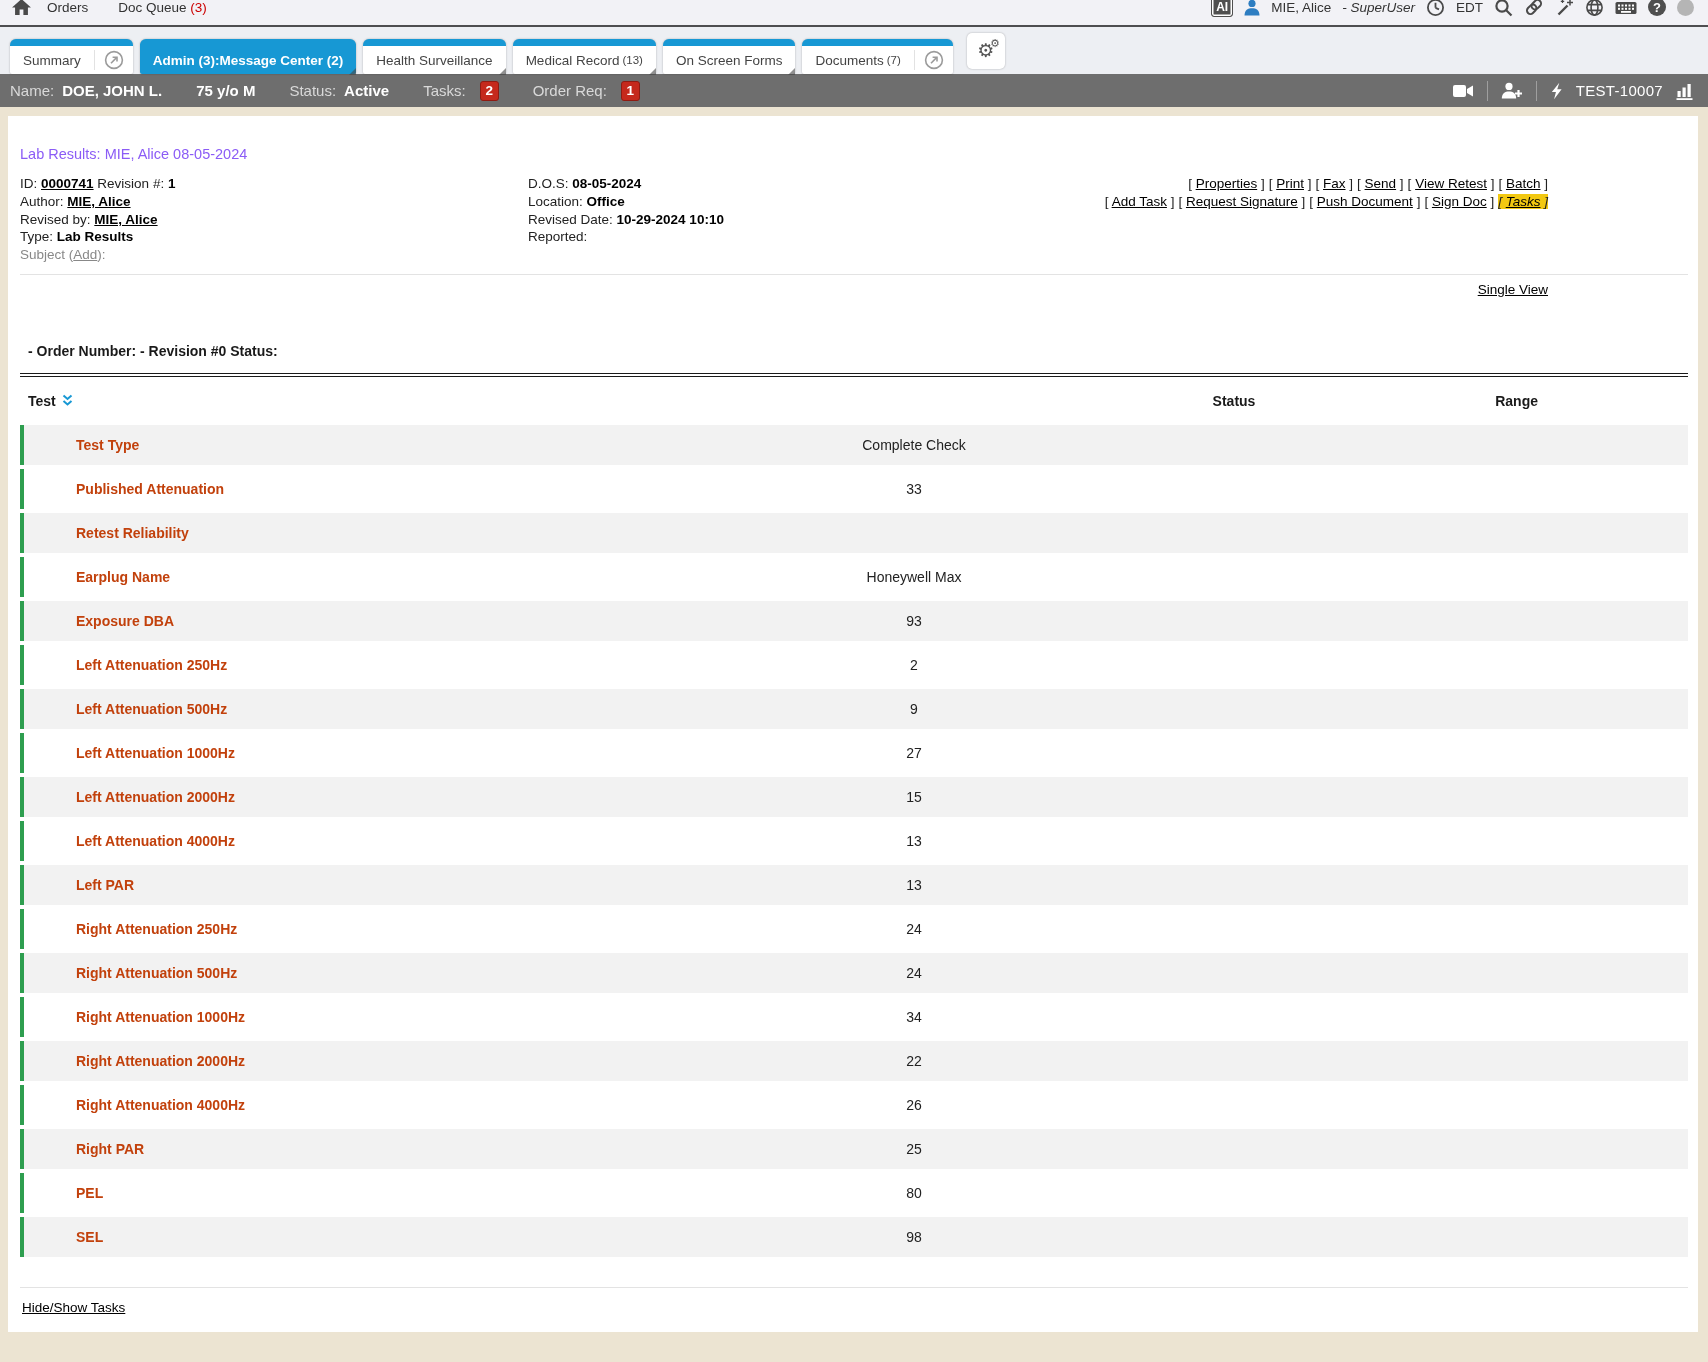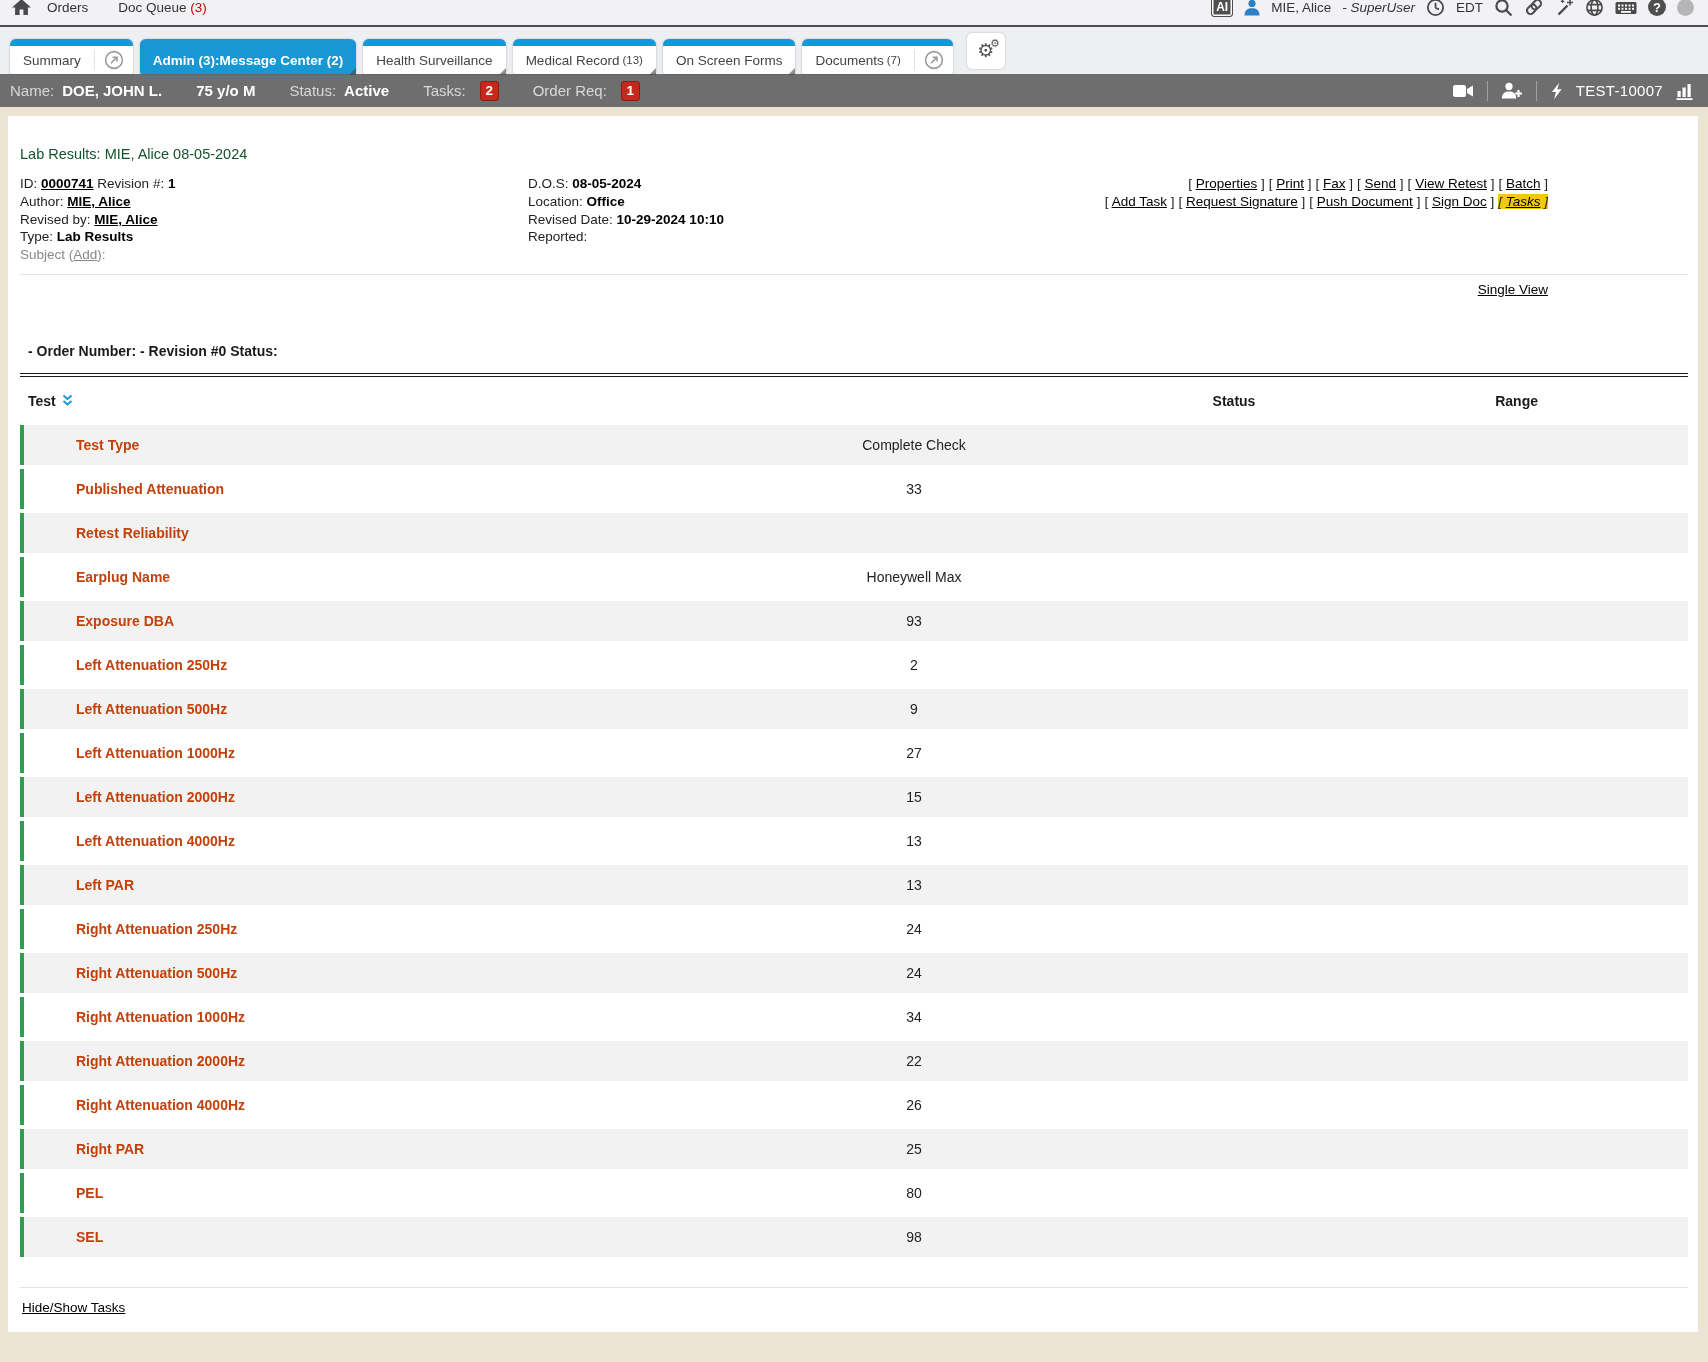--- a/index.html
+++ b/index.html
@@ -77,21 +77,21 @@
     background:var(--badge-red);border:1px solid #8f1b12;border-radius:3px;
     min-width:19px;height:20px;display:inline-flex;align-items:center;justify-content:center;
     font-weight:bold;font-size:13.5px;padding:0 4px;margin-left:6px;
   }
   .pbar-right{margin-left:auto;display:flex;align-items:center;gap:13px;}
   .vsep{width:1px;height:20px;background:#9f9f9f;}
   .station{font-size:15px;letter-spacing:.3px;}
   
   .bodywrap{height:calc(1362px - 109px);padding:9px 10px 28px 8px;}
   .panel{background:#fff;height:100%;padding:30px 0 0 12px;position:relative;overflow:hidden;}
-  .doc-title{font-size:14.5px;color:#14532d;}
+  .doc-title{font-size:14.5px;color:#8b5cf6;}
   .meta{
     display:grid;grid-template-columns:508px 560px 1fr;
     margin-top:13px;font-size:13.5px;line-height:17.8px;color:#222;
   }
   .meta b{color:#000;}
   .subject{color:#888;}
   .subject a{color:#888;}
   .actions{text-align:right;padding-right:150px;line-height:17.8px;}
   .action-item{margin-left:4px;white-space:nowrap;}
   .action-item.hl{background:var(--yellow);font-style:italic;}

